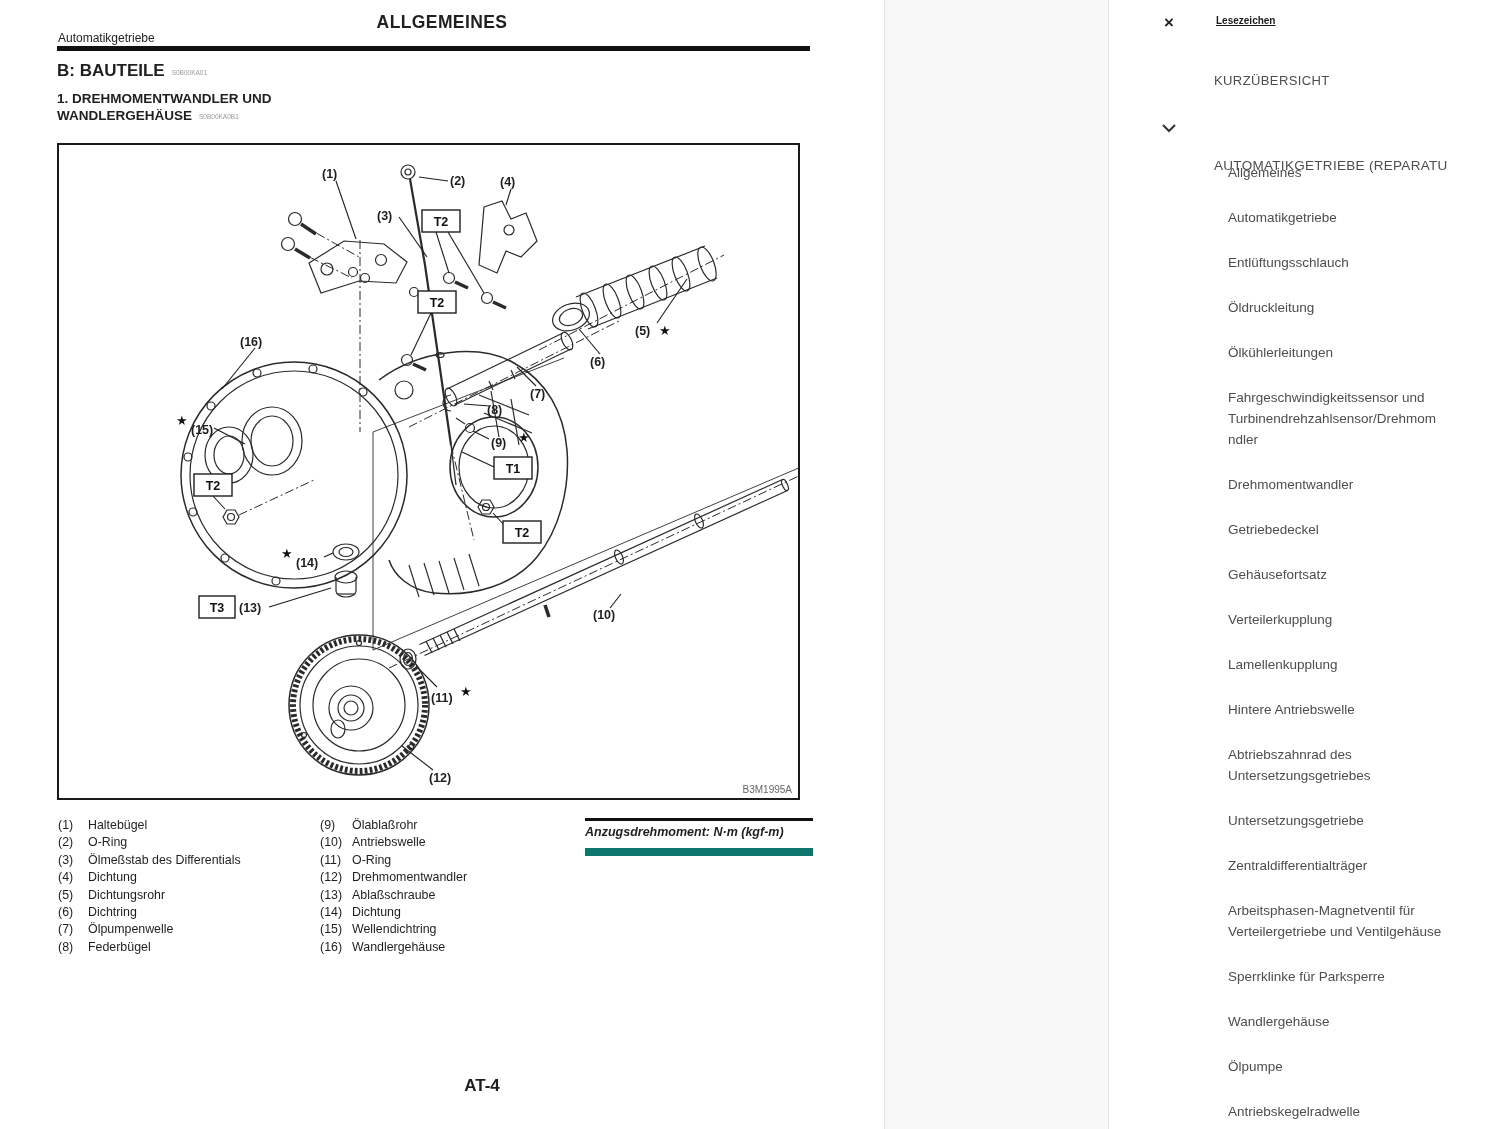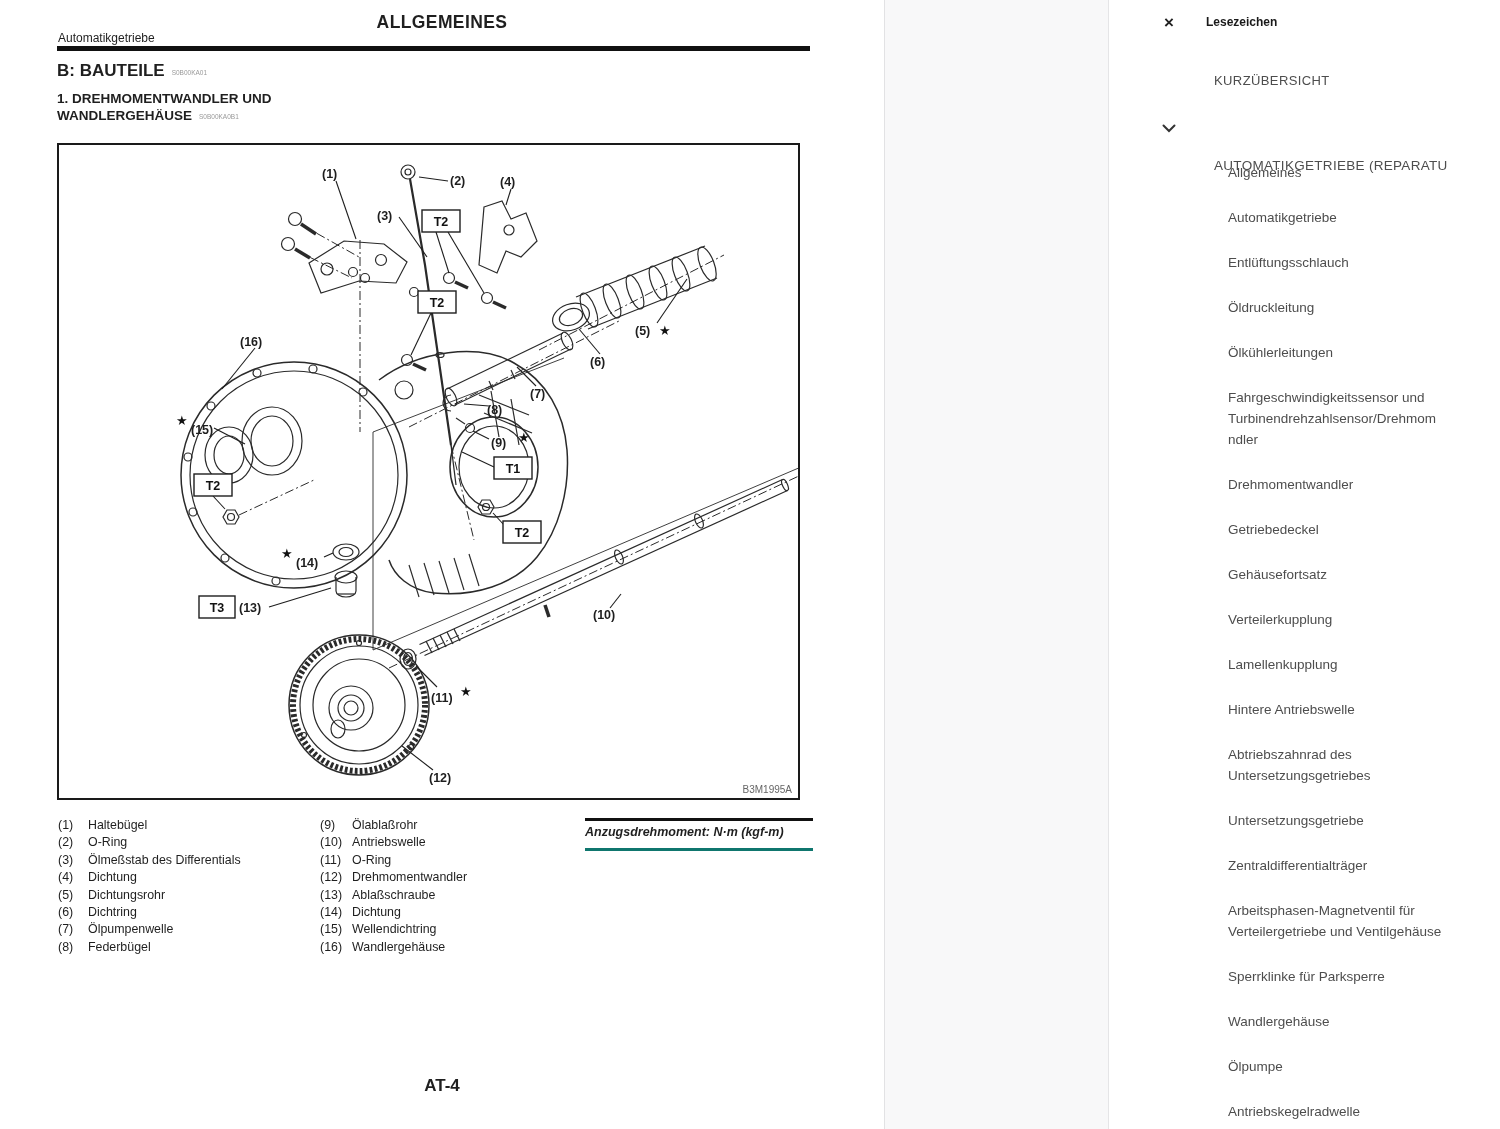--- a/index.html
+++ b/index.html
@@ -8,32 +8,32 @@
 
   
   .doc-page{position:absolute;left:0;top:0;width:884px;height:1129px;background:#fff;border-right:1px solid #e2e2e4;color:#1f1f1f;}
   .doc-breadcrumb{position:absolute;left:58px;top:31px;font-size:12px;}
   .doc-header{position:absolute;left:0;top:12px;width:884px;text-align:center;font-size:17.5px;font-weight:bold;letter-spacing:.4px;}
   .doc-rule{position:absolute;left:57px;top:46px;width:753px;height:5px;background:#111;}
   .sec-title{position:absolute;left:57px;top:61px;font-size:17px;font-weight:bold;}
   .sec-code{font-size:6.5px;font-weight:normal;color:#999;vertical-align:1px;margin-left:7px;}
   .sub-title{position:absolute;left:57px;top:90px;font-size:13.5px;font-weight:bold;line-height:17px;}
   .fig-box{position:absolute;left:57px;top:143px;width:739px;height:653px;border:2px solid #1a1a1a;}
-  .pagenum{position:absolute;left:0;top:1076px;width:884px;text-align:center;font-size:17px;font-weight:bold;}
+  .pagenum{position:absolute;left:0;top:1076px;width:884px;text-align:center;font-size:17px;font-weight:bold;padding-left:40px;}
 
   
   .parts{position:absolute;top:817px;font-size:12.4px;}
   .parts-left{left:58px;}
   .parts-right{left:320px;}
   .p-row{display:flex;height:17.4px;line-height:17.4px;}
   .p-num{width:32px;flex:0 0 32px;}
   .parts-left .p-num{width:30px;flex-basis:30px;}
 
   
-  .torque{position:absolute;left:585px;top:818px;width:228px;border-top:3px solid #111;border-bottom:3px solid #0f766e;padding:3px 0 7px 0;font-style:italic;font-weight:bold;font-size:12.5px;}
+  .torque{position:absolute;left:585px;top:818px;width:228px;border-top:3px solid #111;border-bottom:8px solid #0f766e;padding:3px 0 7px 0;font-style:italic;font-weight:bold;font-size:12.5px;}
   .torque-title{line-height:17px;}
   .t-row{margin-left:17px;line-height:18px;}
 
   
   svg .ln{stroke:#2a2a2a;stroke-width:1.2;fill:none;}
   svg .ln15{stroke:#2a2a2a;stroke-width:1.5;fill:none;}
   svg .dd{stroke:#2a2a2a;stroke-width:1;fill:none;stroke-dasharray:9 3 2 3;}
   svg .thin{stroke:#2a2a2a;stroke-width:.9;fill:none;}
   svg .ld{stroke:#1e1e1e;stroke-width:1.1;fill:none;}
   svg .co{font-family:"Liberation Sans",sans-serif;font-size:12.5px;font-weight:600;fill:#1e1e1e;}
@@ -48,21 +48,21 @@
 
   
   .gutter{position:absolute;left:885px;top:0;width:223px;height:1129px;background:#f8f8f9;border-right:1px solid #e5e5e7;}
   .thumb{position:absolute;border-radius:3px;}
   .thumb-main{left:1116px;top:40px;width:5px;height:38px;background:#9f9f9f;}
   .thumb-panel{left:1133px;top:545px;width:6px;height:50px;background:#ababab;}
 
   
   .bm-panel{position:absolute;left:1109px;top:0;width:391px;height:1129px;background:#fff;overflow:hidden;color:#4d4d4d;}
   .bm-close{position:absolute;left:55px;top:13px;font-size:17px;font-weight:600;color:#222;cursor:default;}
-  .bm-title{position:absolute;left:97px;top:15px;font-size:12px;font-weight:bold;color:#1a1a1a;}
+  .bm-title{position:absolute;left:107px;top:15px;font-size:10px;font-weight:bold;color:#1a1a1a;text-decoration:underline;}
   .bm-kurz{position:absolute;left:105px;top:73px;font-size:13px;letter-spacing:.4px;}
   .bm-chevron{position:absolute;left:53px;top:119px;}
   .bm-auto{position:absolute;left:105px;top:117px;font-size:13.5px;white-space:nowrap;letter-spacing:.3px;margin-top:41px;}
   .bm-items{position:absolute;left:119px;top:162px;width:420px;}
   .bm-item{font-size:13.5px;line-height:21px;margin-bottom:24px;white-space:pre;cursor:default;}
 </style>
 </head>
 <body>
 
 <div class="screen">

